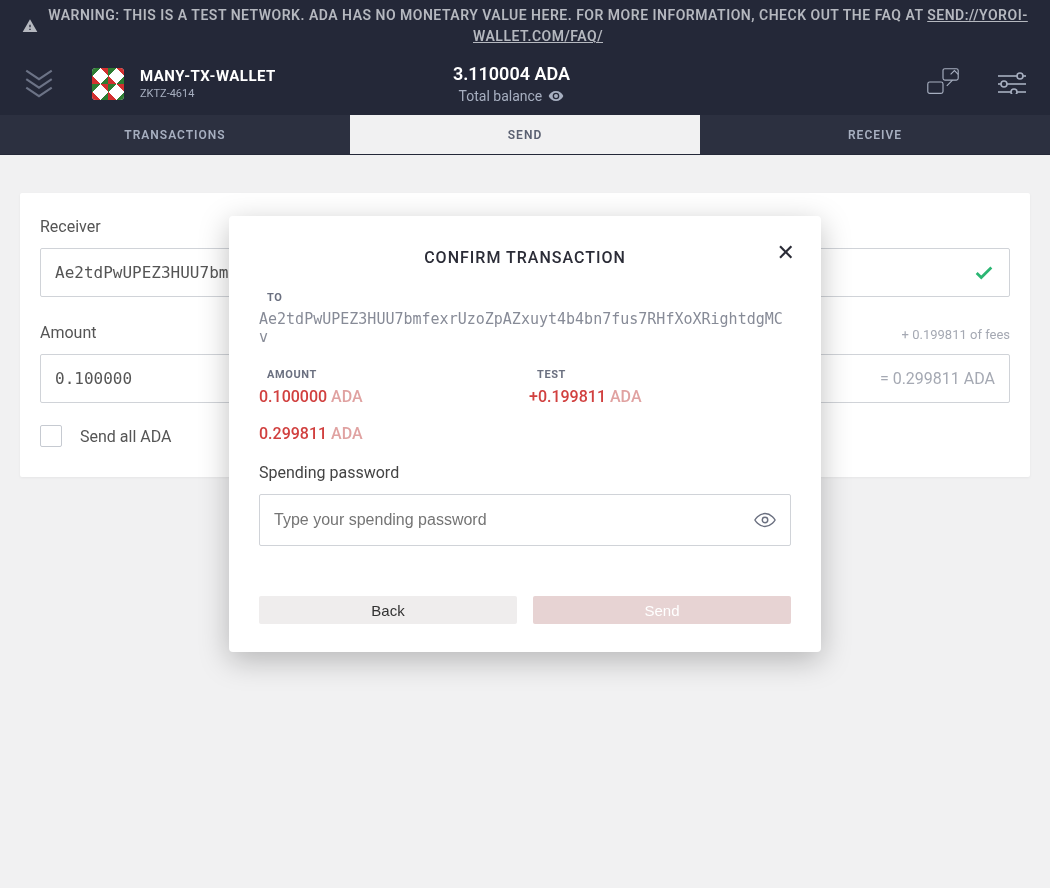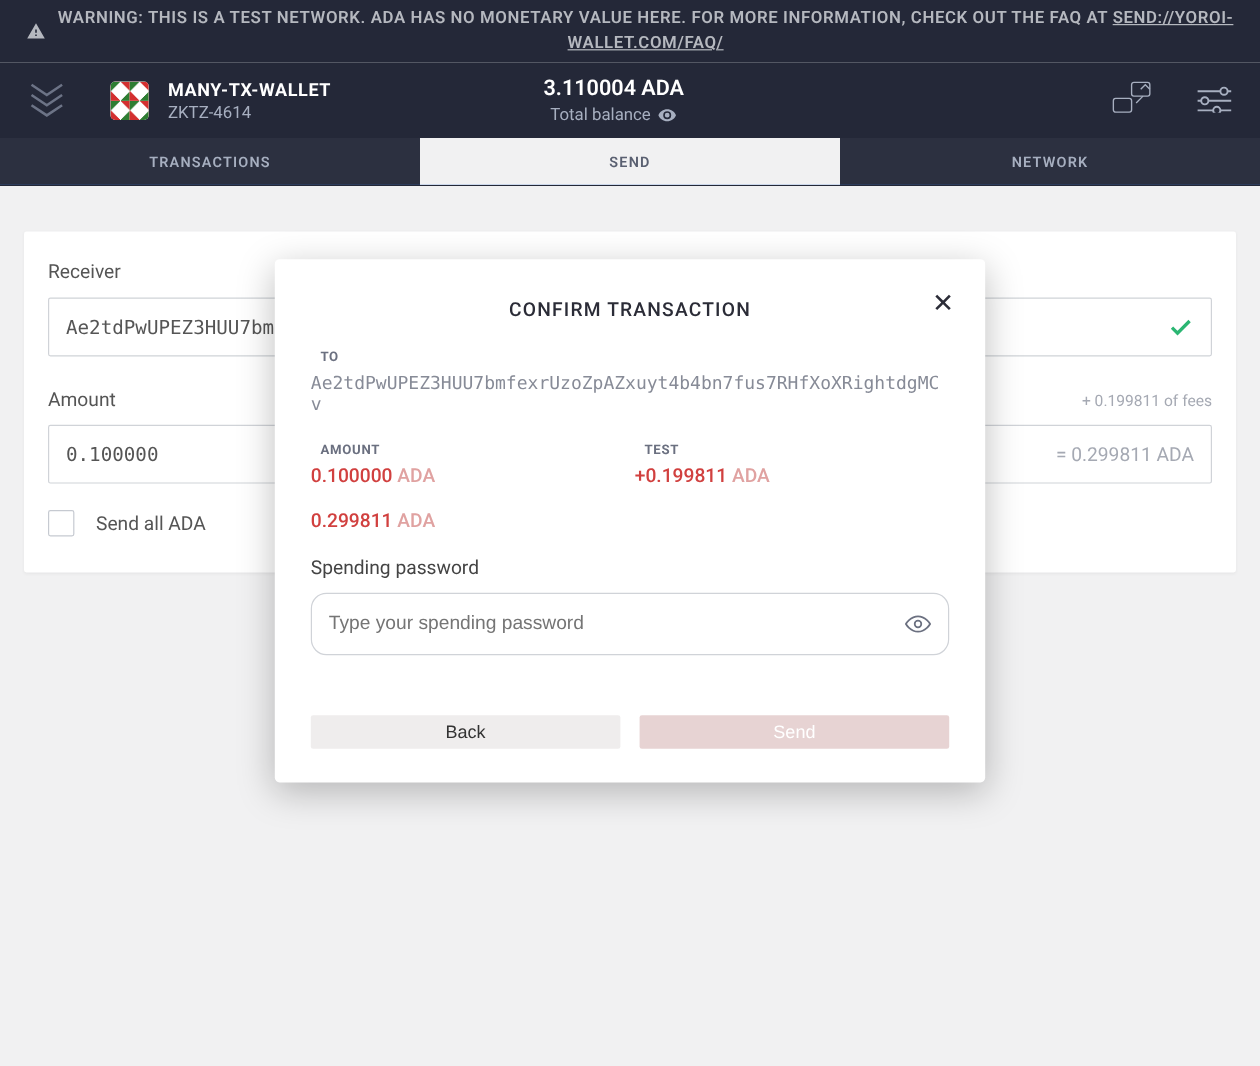--- a/index.html
+++ b/index.html
@@ -50,21 +50,21 @@
       position:absolute; inset:0;
       background:
         linear-gradient(45deg, #d32f2f 25%, transparent 25%),
         linear-gradient(-45deg, #2e7d32 25%, transparent 25%),
         linear-gradient(45deg, transparent 75%, #d32f2f 75%),
         linear-gradient(-45deg, transparent 75%, #2e7d32 75%);
       background-size: 16px 16px;
     }
     .wallet-info { display: flex; flex-direction: column; }
     .wallet-name { font-size: 15px; font-weight: 700; letter-spacing: 0.5px; color: #fff; }
-    .wallet-plate { font-size: 14px; color: #A7AFC0; margin-top: 2px; }
+    .wallet-plate { font-size: 11px; color: #A7AFC0; margin-top: 2px; }
     .balance-block { margin-left: auto; margin-right: auto; text-align: center; }
     .balance-amount { font-size: 18px; font-weight: 600; color: #fff; }
     .balance-label { font-size: 14px; color: #A7AFC0; margin-top: 4px; display: inline-flex; align-items: center; gap: 6px; }
     .header-actions { display: flex; gap: 34px; align-items: center; margin-left: auto; }
     .header-icon { color: #A7AFC0; }
     .nav-tabs {
       background: #3b82f6;
       display: flex;
       height: 40px;
       border-bottom: 1px solid #242838;
@@ -177,21 +177,21 @@
       word-break: break-all;
       margin-bottom: 22px;
     }
     .amount-row { display: flex; gap: 40px; margin-bottom: 18px; }
     .amount-col { flex: 0 0 auto; min-width: 220px; }
     .amt-val { font-size: 16px; color: #D1403F; font-weight: 500; }
     .amt-unit { color: #E0A2A1; font-weight: 500; margin-left: 4px; }
     .password-label { font-size: 16px; color: #444; margin-top: 20px; margin-bottom: 12px; }
     .password-wrap {
       border: 1px solid #D0D3D8;
-      border-radius: 13px;
+      border-radius: 2px;
       padding: 14px 14px;
       display: flex; align-items: center;
     }
     .password-wrap input {
       border: none; outline: none; flex: 1;
       font-size: 16px; color: #555;
     }
     .eye-icon { width: 22px; color: #6B7080; }
     .modal-buttons { display: flex; gap: 16px; margin-top: 50px; }
     .btn {
@@ -257,21 +257,21 @@
         <line x1="2" y1="22" x2="30" y2="22"></line>
           <circle cx="18" cy="22" r="3" fill="#242838"></circle>
       </svg>
     </span>
   </div>
 </div>
 
 <div class="nav-tabs">
   <div class="nav-tab">TRANSACTIONS</div>
   <div class="nav-tab active">SEND</div>
-  <div class="nav-tab">NETWORK</div>
+  <div class="nav-tab">RECEIVE</div>
 </div>
 
 <div class="content-card">
   <div class="field-label">Receiver</div>
   <div class="field-input-wrap">
     <input type="text" value="Ae2tdPwUPEZ3HUU7bm" style="">
     <svg class="check-icon" width="22" height="22" viewBox="0 0 24 24" fill="none" stroke="#2BB673" stroke-width="3">
         <path d="M4 12l5 5L20 6"></path>
       </svg>
   </div>

